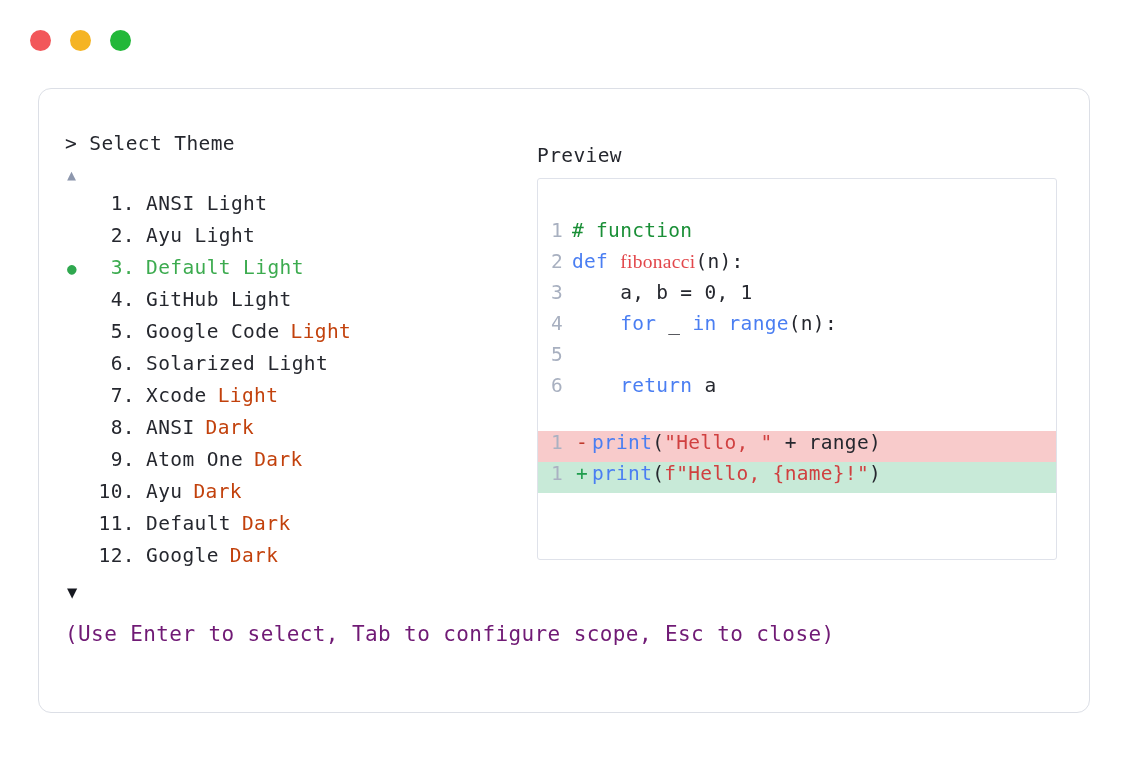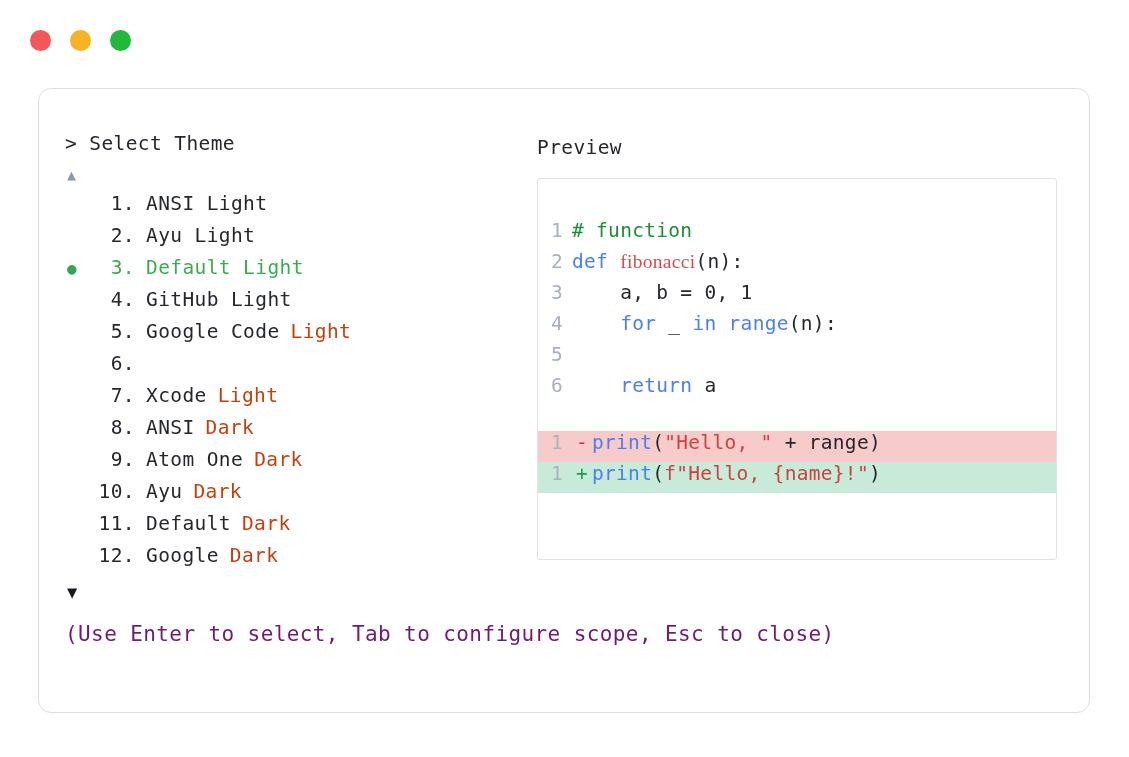--- a/index.html
+++ b/index.html
@@ -47,21 +47,21 @@
   
   #theme-list-column {
     position: absolute;
     left: 26px;
     top: 42px;
     width: 470px;
   }
   #preview-column {
     position: absolute;
     left: 498px;
-    top: 46px;
+    top: 54px;
     width: 530px;
   }
 
   .section-heading {
     font-size: 19.5px;
     color: #25272e;
     letter-spacing: 0.4px;
     white-space: pre;
     line-height: 26px;
   }
@@ -207,21 +207,21 @@
 
   <div id="theme-list-column">
     <div class="section-heading">&gt; Select Theme</div>
     <div class="scroll-arrow" id="scroll-up-arrow">▲</div>
     <ul id="theme-list">
         <li class="theme-row"><span class="row-bullet"></span><span class="row-index">1.</span><span class="row-name">ANSI Light</span></li>
         <li class="theme-row"><span class="row-bullet"></span><span class="row-index">2.</span><span class="row-name">Ayu Light</span></li>
         <li class="theme-row selected"><span class="row-bullet">●</span><span class="row-index">3.</span><span class="row-name">Default Light</span></li>
         <li class="theme-row"><span class="row-bullet"></span><span class="row-index">4.</span><span class="row-name">GitHub Light</span></li>
         <li class="theme-row"><span class="row-bullet"></span><span class="row-index">5.</span><span class="row-name">Google Code</span><span class="row-variant">Light</span></li>
-        <li class="theme-row"><span class="row-bullet"></span><span class="row-index">6.</span></li>
+        <li class="theme-row"><span class="row-bullet"></span><span class="row-index">6.</span><span class="row-name">Solarized Light</span></li>
         <li class="theme-row"><span class="row-bullet"></span><span class="row-index">7.</span><span class="row-name">Xcode</span><span class="row-variant">Light</span></li>
         <li class="theme-row"><span class="row-bullet"></span><span class="row-index">8.</span><span class="row-name">ANSI</span><span class="row-variant">Dark</span></li>
         <li class="theme-row"><span class="row-bullet"></span><span class="row-index">9.</span><span class="row-name">Atom One</span><span class="row-variant">Dark</span></li>
         <li class="theme-row"><span class="row-bullet"></span><span class="row-index">10.</span><span class="row-name">Ayu</span><span class="row-variant">Dark</span></li>
         <li class="theme-row"><span class="row-bullet"></span><span class="row-index">11.</span><span class="row-name">Default</span><span class="row-variant">Dark</span></li>
         <li class="theme-row"><span class="row-bullet"></span><span class="row-index">12.</span><span class="row-name">Google</span><span class="row-variant">Dark</span></li>
       </ul>
     <div class="scroll-arrow" id="scroll-down-arrow">▼</div>
   </div>
 

